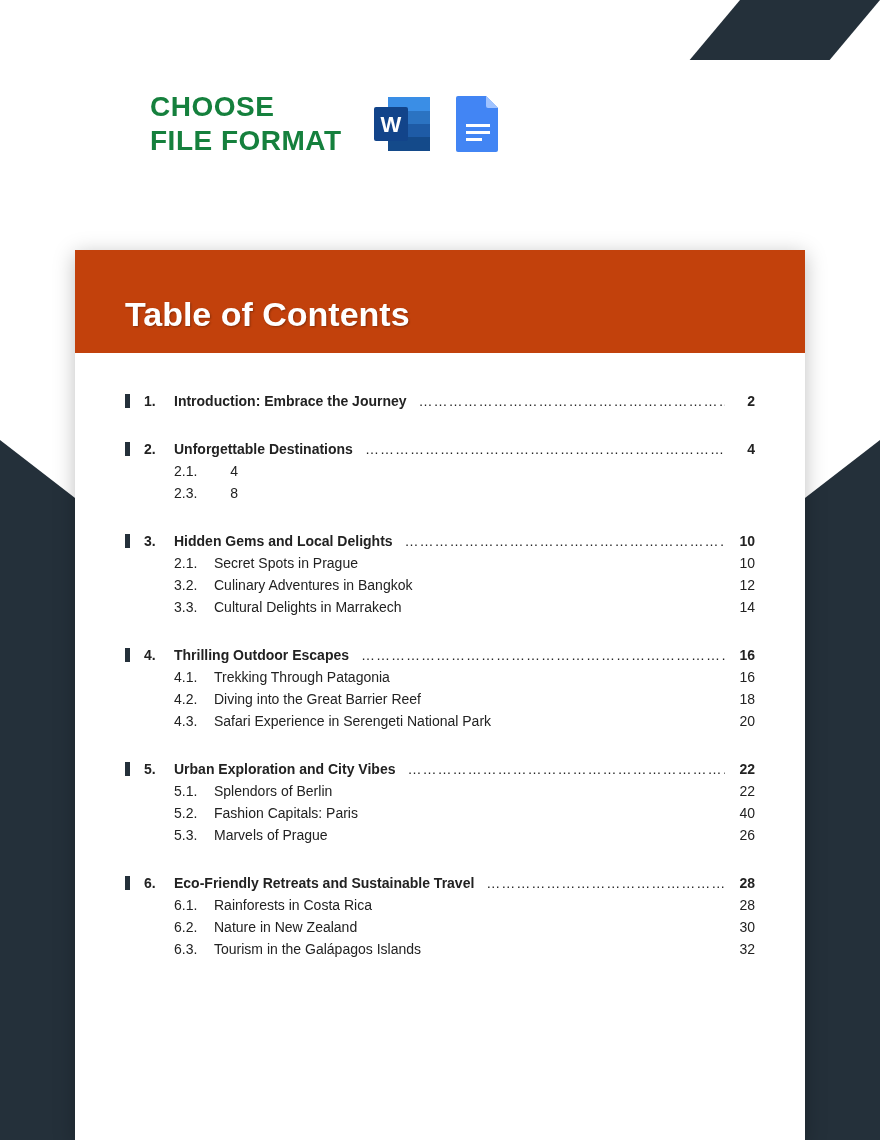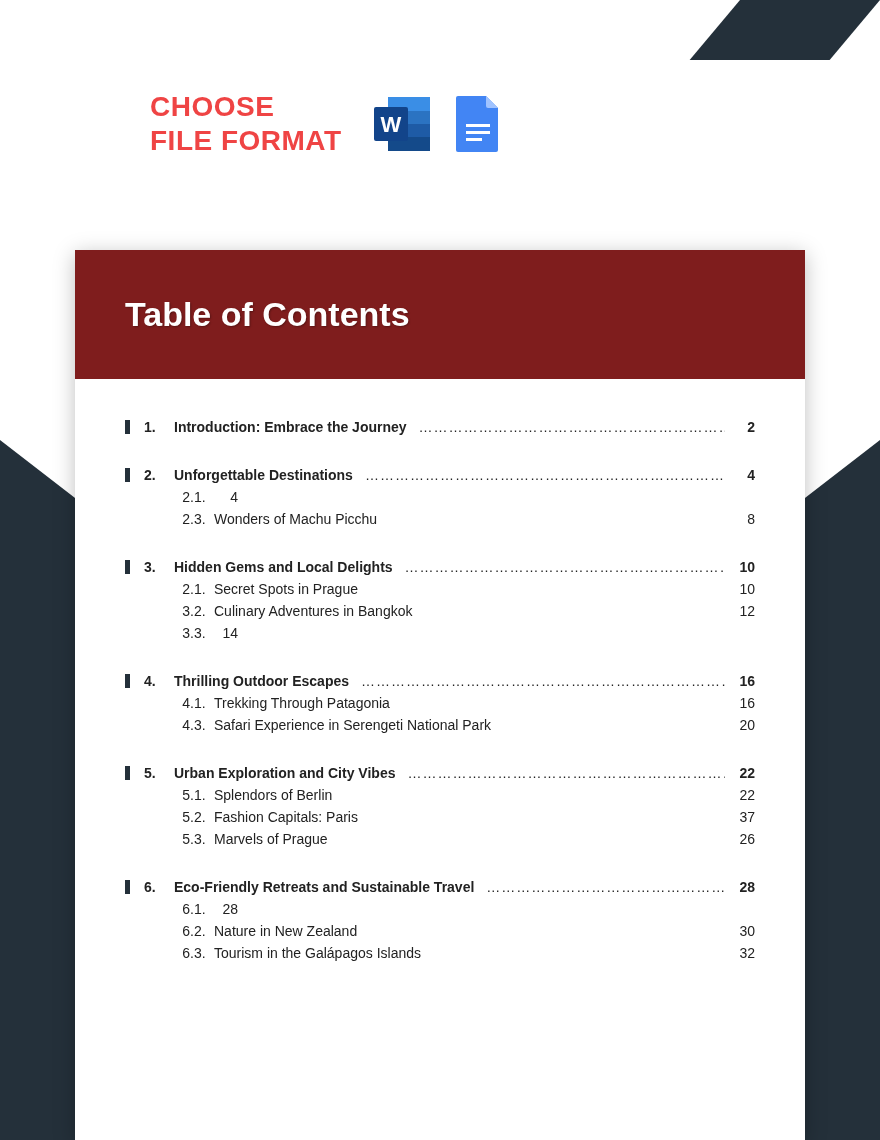--- a/index.html
+++ b/index.html
@@ -49,41 +49,41 @@
     background: #24303a;
   }
   .header-row {
     position: relative;
     display: flex;
     align-items: center;
     padding: 90px 0 0 150px;
     gap: 30px;
   }
   .choose-label {
-    color: #ef4444;
+    color: #15803d;
     font-weight: 700;
     font-size: 28px;
     line-height: 1.2;
     letter-spacing: 0.5px;
   }
   .icon-row { display: flex; gap: 20px; align-items: center; }
   .icon-btn { cursor: pointer; display: inline-flex; }
   .page-card {
     position: absolute;
     left: 75px; top: 250px;
     width: 730px;
     height: 890px;
     background: #fff;
     box-shadow: 0 4px 20px rgba(0,0,0,0.25);
     overflow: hidden;
   }
   .page-header {
-    background: #7f1d1d;
+    background: #c2410c;
     color: #fff;
-    padding: 45px 50px 45px 50px;
+    padding: 45px 50px 19px 50px;
   }
   .page-title {
     font-size: 34px;
     font-weight: 700;
     text-shadow: 1px 1px 2px rgba(0,0,0,0.3);
   }
   .toc-body {
     padding: 40px 50px 30px 50px;
     font-size: 14px;
     color: #222;
@@ -117,21 +117,21 @@
     font-weight: 400;
   }
   .pg { width: 24px; text-align: right; flex: 0 0 auto; }
   .toc-sub {
     display: flex;
     align-items: baseline;
     padding-left: 49px;
     margin-top: 6px;
     font-weight: 400;
   }
-  .sub-num { width: 40px; flex: 0 0 auto; text-align: center; }
+  .sub-num { width: 40px; flex: 0 0 auto; }
   .sub-title { flex: 1 1 auto; }
   .sub-pg { width: 24px; text-align: right; flex: 0 0 auto; }
 </style>
 </head>
 <body>
 
 <div class="top-corner"></div>
 <div class="bg-triangle-left"></div>
 <div class="bg-triangle-right"></div>
 
@@ -185,21 +185,20 @@
           <span class="title">Unforgettable Destinations</span>
           <span class="dots"></span>
           <span class="pg">4</span>
         </div>
         <div class="toc-sub">
           <span class="sub-num">2.1.</span>
           <span class="sub-pg">4</span>
         </div>
         <div class="toc-sub">
           <span class="sub-num">2.3.</span>
-          <span class="sub-title">Wonders of Machu Picchu</span>
           <span class="sub-pg">8</span>
         </div>
       </div>
       <div class="toc-section">
         <div class="toc-main">
           <span class="marker"></span>
           <span class="num">3.</span>
           <span class="title">Hidden Gems and Local Delights</span>
           <span class="dots"></span>
           <span class="pg">10</span>
@@ -209,37 +208,43 @@
           <span class="sub-title">Secret Spots in Prague</span>
           <span class="sub-pg">10</span>
         </div>
         <div class="toc-sub">
           <span class="sub-num">3.2.</span>
           <span class="sub-title">Culinary Adventures in Bangkok</span>
           <span class="sub-pg">12</span>
         </div>
         <div class="toc-sub">
           <span class="sub-num">3.3.</span>
+          <span class="sub-title">Cultural Delights in Marrakech</span>
           <span class="sub-pg">14</span>
         </div>
       </div>
       <div class="toc-section">
         <div class="toc-main">
           <span class="marker"></span>
           <span class="num">4.</span>
           <span class="title">Thrilling Outdoor Escapes</span>
           <span class="dots"></span>
           <span class="pg">16</span>
         </div>
         <div class="toc-sub">
           <span class="sub-num">4.1.</span>
           <span class="sub-title">Trekking Through Patagonia</span>
           <span class="sub-pg">16</span>
         </div>
         <div class="toc-sub">
+          <span class="sub-num">4.2.</span>
+          <span class="sub-title">Diving into the Great Barrier Reef</span>
+          <span class="sub-pg">18</span>
+        </div>
+        <div class="toc-sub">
           <span class="sub-num">4.3.</span>
           <span class="sub-title">Safari Experience in Serengeti National Park</span>
           <span class="sub-pg">20</span>
         </div>
       </div>
       <div class="toc-section">
         <div class="toc-main">
           <span class="marker"></span>
           <span class="num">5.</span>
           <span class="title">Urban Exploration and City Vibes</span>
@@ -247,38 +252,39 @@
           <span class="pg">22</span>
         </div>
         <div class="toc-sub">
           <span class="sub-num">5.1.</span>
           <span class="sub-title">Splendors of Berlin</span>
           <span class="sub-pg">22</span>
         </div>
         <div class="toc-sub">
           <span class="sub-num">5.2.</span>
           <span class="sub-title">Fashion Capitals: Paris</span>
-          <span class="sub-pg">37</span>
+          <span class="sub-pg">40</span>
         </div>
         <div class="toc-sub">
           <span class="sub-num">5.3.</span>
           <span class="sub-title">Marvels of Prague</span>
           <span class="sub-pg">26</span>
         </div>
       </div>
       <div class="toc-section">
         <div class="toc-main">
           <span class="marker"></span>
           <span class="num">6.</span>
           <span class="title">Eco-Friendly Retreats and Sustainable Travel</span>
           <span class="dots"></span>
           <span class="pg">28</span>
         </div>
         <div class="toc-sub">
           <span class="sub-num">6.1.</span>
+          <span class="sub-title">Rainforests in Costa Rica</span>
           <span class="sub-pg">28</span>
         </div>
         <div class="toc-sub">
           <span class="sub-num">6.2.</span>
           <span class="sub-title">Nature in New Zealand</span>
           <span class="sub-pg">30</span>
         </div>
         <div class="toc-sub">
           <span class="sub-num">6.3.</span>
           <span class="sub-title">Tourism in the Galápagos Islands</span>

